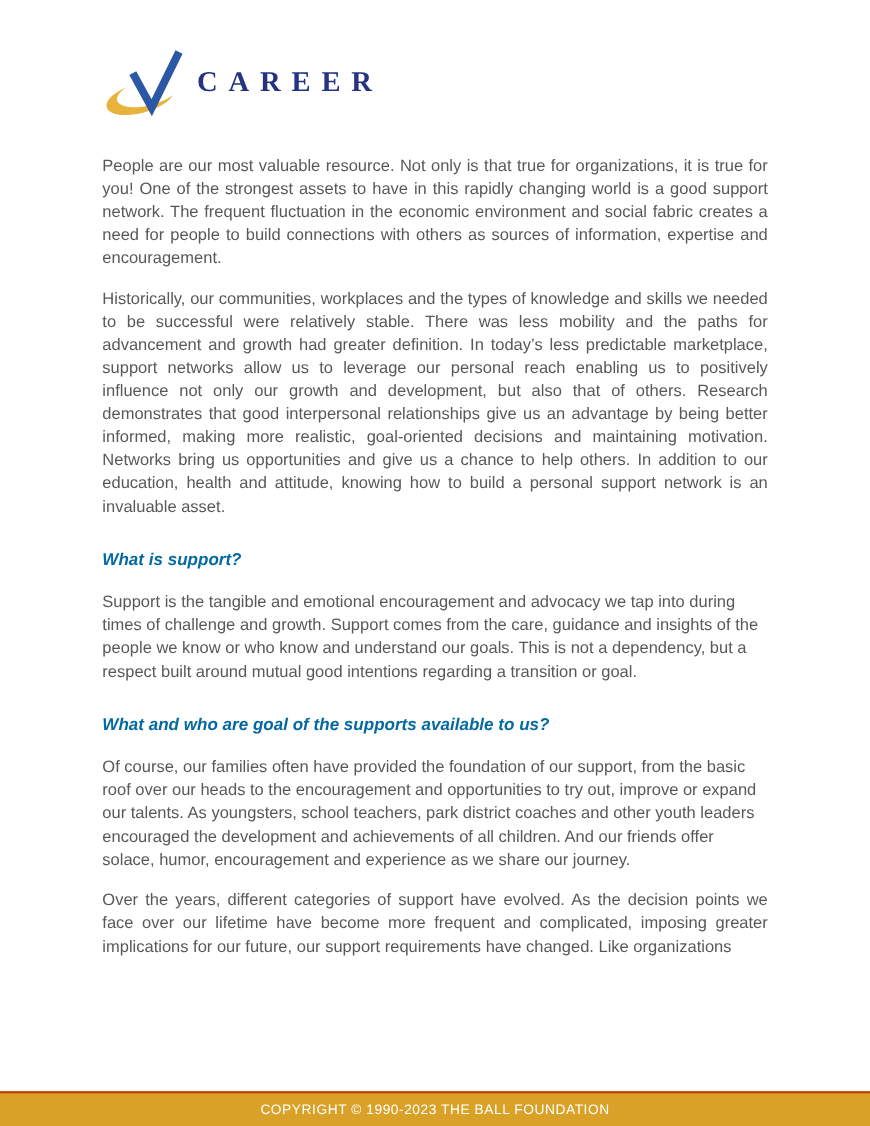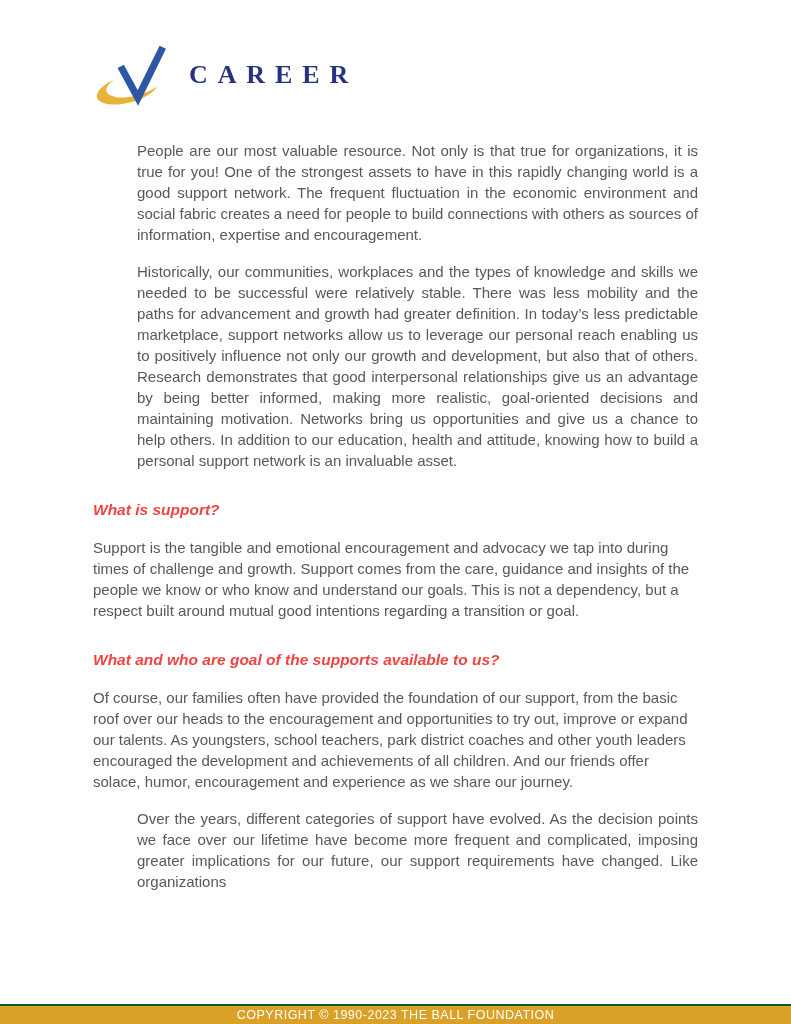--- a/index.html
+++ b/index.html
@@ -11,21 +11,20 @@
     font-family: "Liberation Sans", sans-serif;
     position: relative;
     overflow: hidden;
   }
   .page {
     padding: 34px 93px 0 93px;
   }
   .logo-row {
     display: flex;
     align-items: center;
-    gap: 10px;
     margin: 0 0 24px 0;
   }
   .logo-icon {
     width: 86px;
     height: 82px;
     flex: 0 0 auto;
   }
   .logo-text {
     font-family: "Liberation Serif", serif;
     font-weight: bold;
@@ -42,34 +41,34 @@
     font-size: 27px;
     margin: 0 0 24px 0;
     letter-spacing: 0.2px;
   }
   .doc-body p {
     font-size: 15px;
     color: #58585A;
     line-height: 21px;
     margin: 0 0 16px 0;
   }
-  .doc-body p.justify { text-align: justify; margin-left: 44px; }
+  .doc-body p.justify { text-align: justify; }
   .doc-body h3 {
     font-size: 15.5px;
     font-style: italic;
     font-weight: bold;
-    color: #ef4444;
+    color: #0369a1;
     margin: 30px 0 18px 0;
   }
   .footer-bar {
     position: absolute;
     left: 0; right: 0; bottom: 0;
-    height: 20px;
+    height: 32px;
     background: #D9A127;
-    border-top: 2px solid #14532d;
+    border-top: 2px solid #c2410c;
     display: flex;
     align-items: center;
     justify-content: center;
   }
   .footer-bar span {
     color: #ffffff;
     font-size: 12.5px;
     letter-spacing: 0.04em;
   }
 </style>

